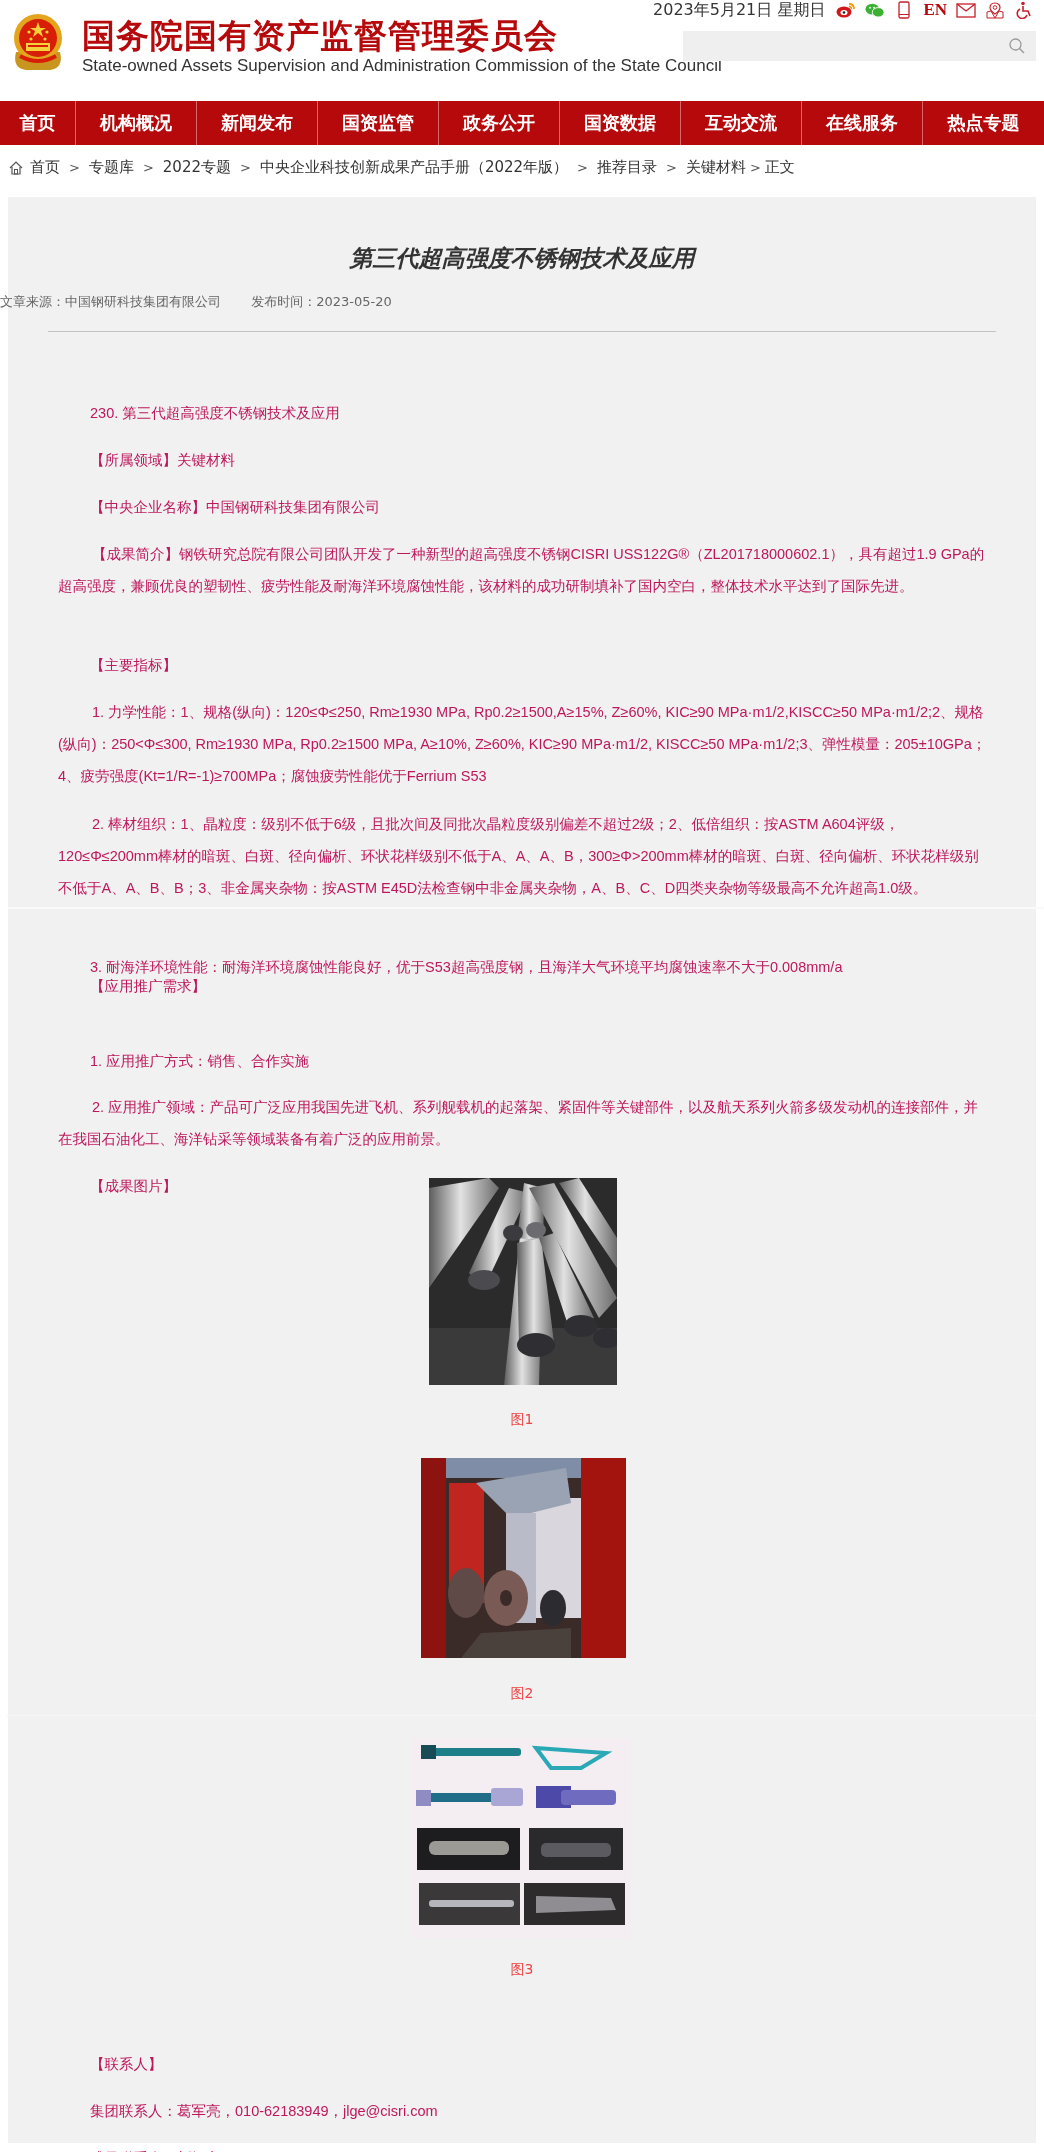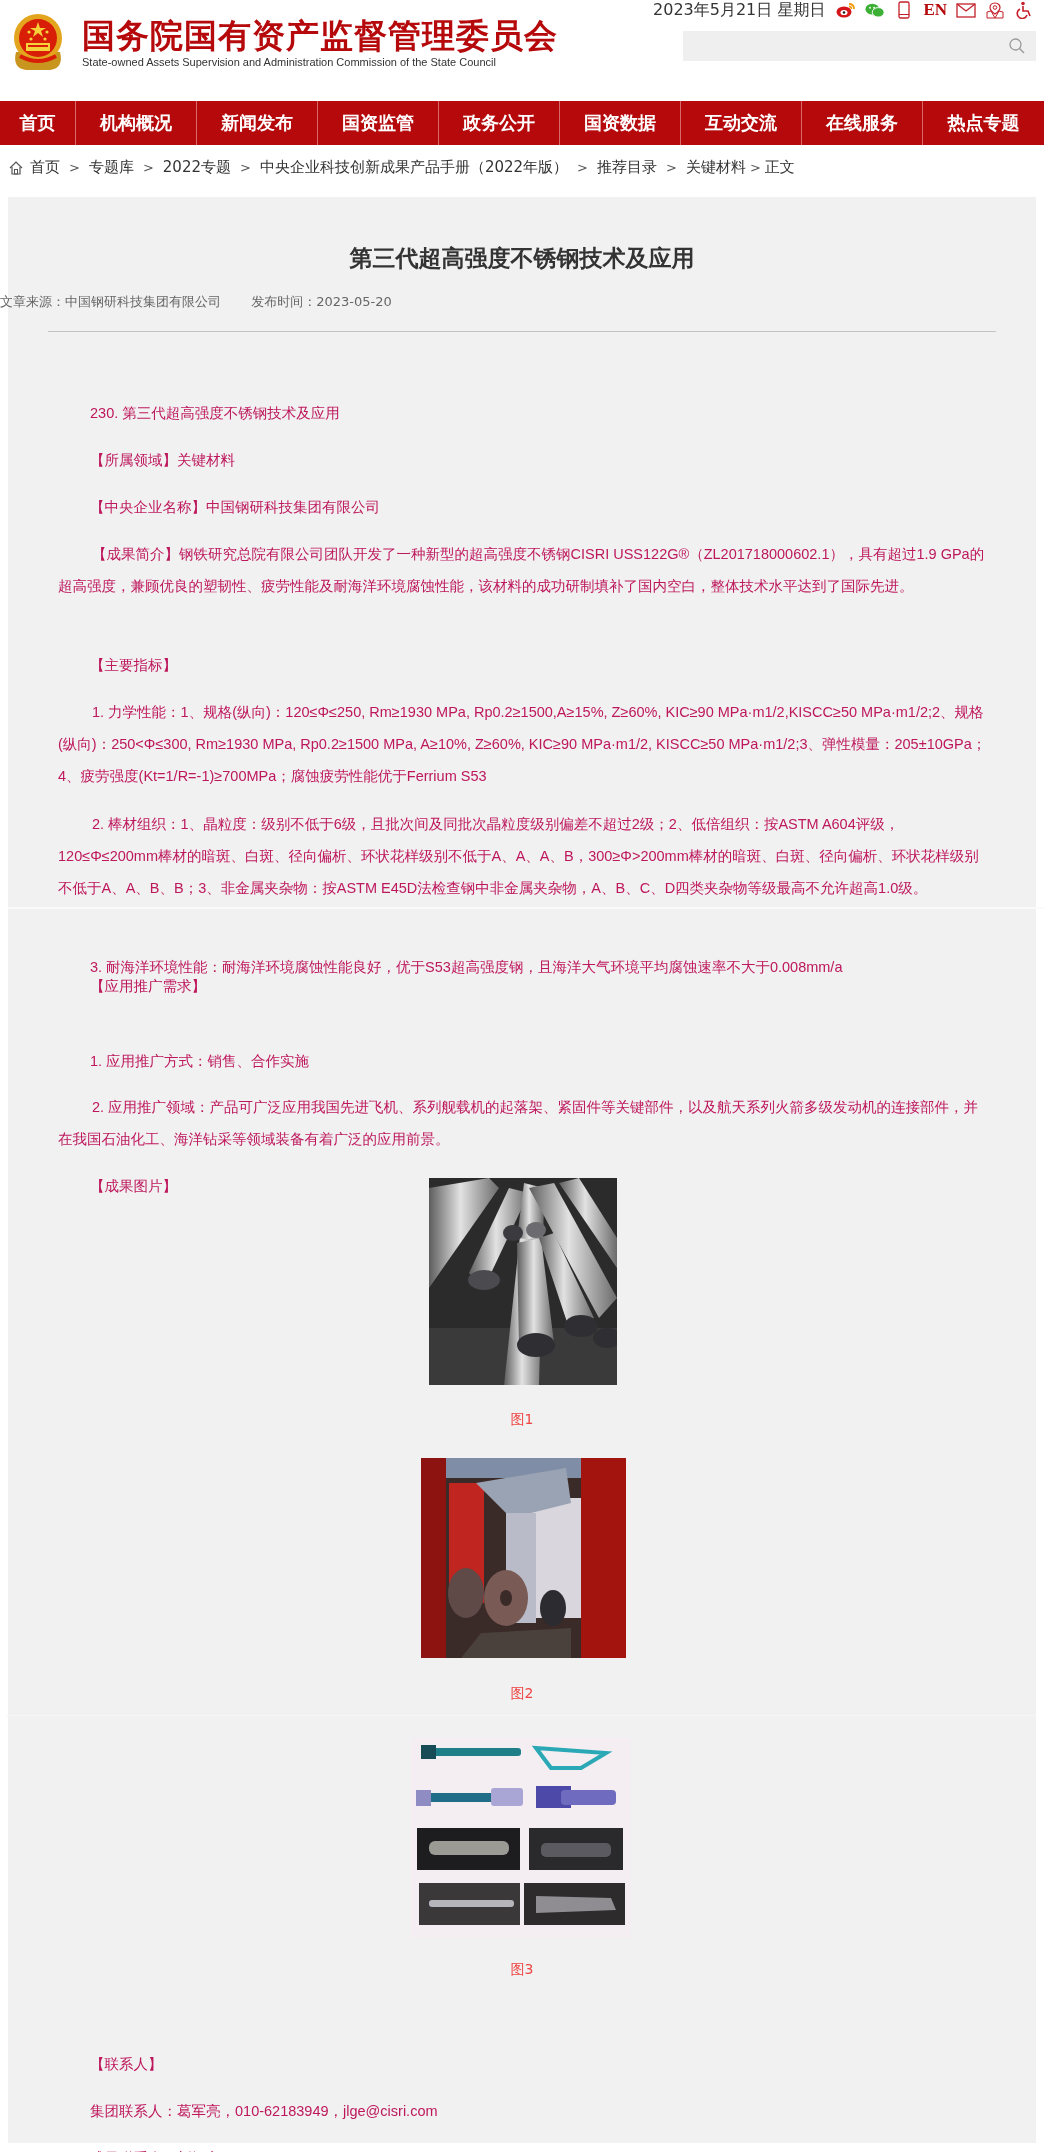--- a/index.html
+++ b/index.html
@@ -3,21 +3,21 @@
 <meta charset="utf-8">
 <style>
   * { box-sizing: border-box; margin: 0; padding: 0; }
   html, body { width: 1044px; background: #ffffff; }
   body { font-family: "DejaVu Sans", "Liberation Sans", sans-serif; color: #333; position: relative; height: 2152px; overflow: hidden; }
 
   
   .header { position: relative; height: 96px; }
   .emblem { position: absolute; left: 10px; top: 12px; width: 56px; height: 62px; }
   .site-title { position: absolute; left: 82px; top: 14px; font-size: 33px; font-weight: bold; color: #b5090b; letter-spacing: 1px; font-family: "DejaVu Sans", sans-serif; }
-  .site-subtitle { position: absolute; left: 82px; top: 56px; font-size: 11px; color: #333; font-family: "Liberation Sans", sans-serif; }
+  .site-subtitle { position: absolute; left: 82px; top: 56px; font-size: 17px; color: #333; font-family: "Liberation Sans", sans-serif; }
   .top-right { position: absolute; right: 10px; top: 0; height: 20px; display: flex; align-items: center; gap: 9px; }
   .date-text { font-size: 16px; color: #333; margin-right: 2px; margin-left: 8px; }
   .tool-icon { width: 20px; height: 18px; display: inline-flex; align-items: center; justify-content: center; }
   .en-link { font-size: 17px; font-weight: bold; color: #b5090b; font-family: Liberation Serif, serif; }
   .search-box { position: absolute; left: 683px; top: 31px; width: 353px; height: 30px; background: #efefef; }
   .search-box input { width: 100%; height: 100%; border: none; background: transparent; padding: 0 40px 0 10px; font-size: 14px; outline: none; }
   .search-icon { position: absolute; right: 10px; top: 6px; width: 18px; height: 18px; }
 
   
   .nav { position: absolute; top: 101px; left: 0; width: 1044px; height: 44px; background: #b5090b; display: flex; }
@@ -27,21 +27,21 @@
   
   .breadcrumb { position: absolute; top: 158px; left: 8px; display: flex; align-items: center; font-size: 15px; color: #333; white-space: nowrap; }
   .breadcrumb .sep { margin: 0 9px; font-size: 13px; color: #555; }
   .home-icon { width: 16px; height: 16px; margin-right: 6px; }
 
   
   .panel { position: absolute; left: 8px; top: 197px; width: 1028px; height: 1946px; background: #f1f1f1; }
   .panel-seam1 { position: absolute; left: 8px; top: 907px; width: 1036px; height: 2px; background: #fafafa; }
   .panel-seam2 { position: absolute; left: 6px; top: 1715px; width: 1030px; height: 1px; background: #f6f6f6; }
 
-  .article-title { position: absolute; left: 0; width: 1044px; top: 243px; text-align: center; font-size: 23px; color: #333; }
+  .article-title { position: absolute; left: 0; width: 1044px; top: 243px; text-align: center; font-size: 23px; color: #333; font-style: italic; }
   .article-meta { position: absolute; left: 0; width: 1044px; top: 293px; text-align: left; font-size: 13px; color: #666; }
   .article-meta span + span { margin-left: 26px; }
   .divider { position: absolute; left: 48px; top: 331px; width: 948px; height: 1px; background: #c4c4c4; }
 
   .p { position: absolute; left: 58px; width: 930px; font-family: Liberation Sans, sans-serif; font-size: 14.5px; color: #be185d; line-height: 32px; text-indent: 34px; margin-top: 40px; }
   .p.title-line { left: 90px; text-indent: 0; }
 
   .figure { position: absolute; display: block; overflow: hidden; }
   .caption { position: absolute; left: 0; width: 1044px; text-align: center; font-size: 14px; color: #ef4444; }
 </style>

